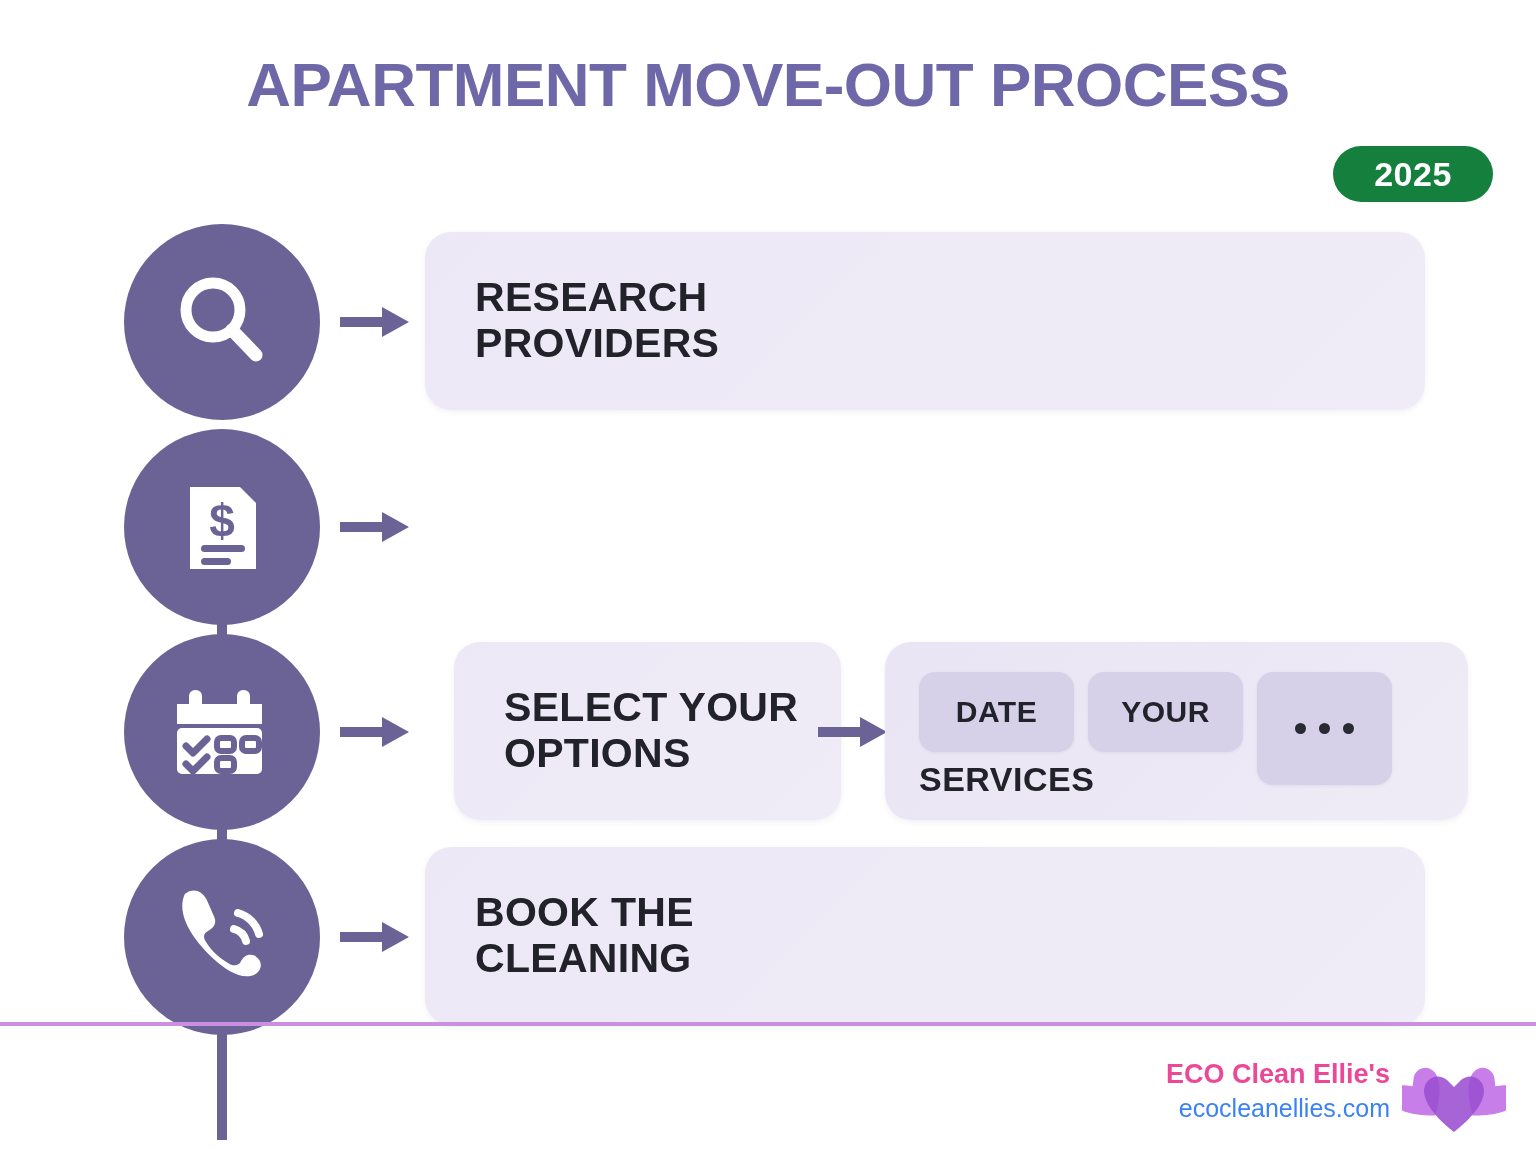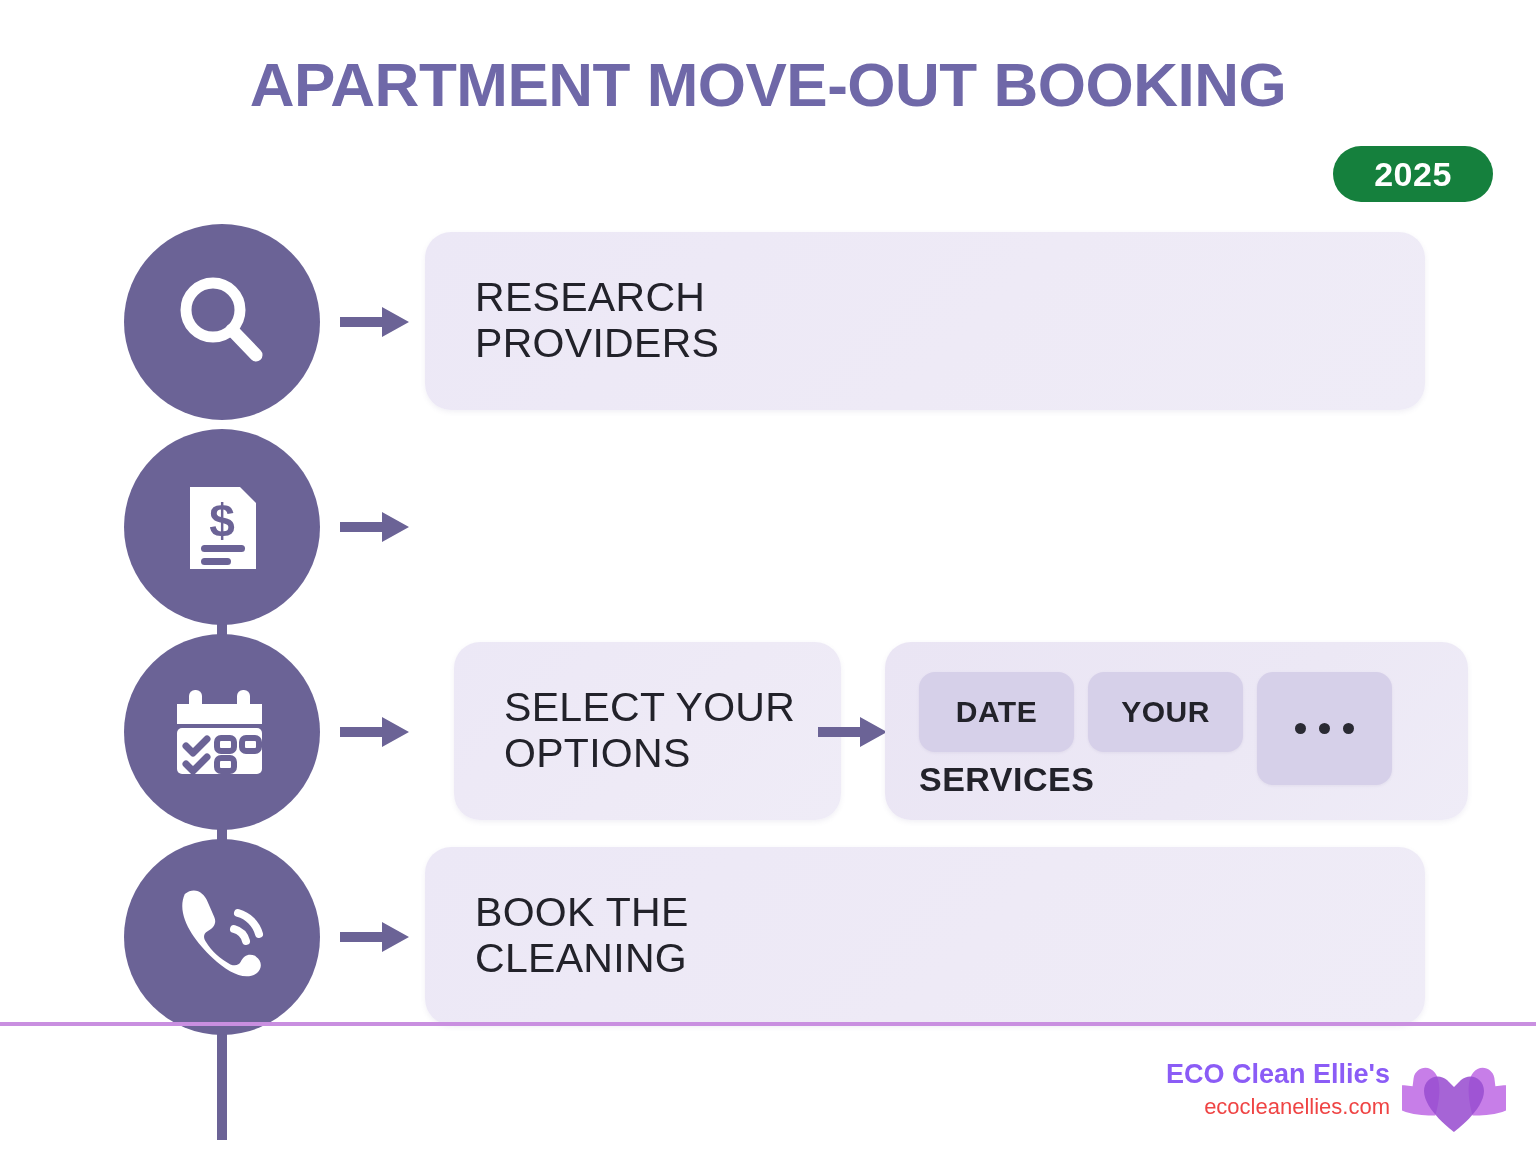--- a/index.html
+++ b/index.html
@@ -125,21 +125,21 @@
   }
   .panel-wide { left: 425px; width: 1000px; }
   .panel-narrow { left: 425px; width: 387px; margin-left: 29px; }
 
   .panel-label {
     position: absolute;
     left: 50px;
     top: 50%;
     transform: translateY(-50%);
     font-size: 41px;
-    font-weight: 400;
+    font-weight: 700;
     letter-spacing: 0.3px;
     line-height: 1.12;
     color: #22222a;
     white-space: pre-line;
   }
 
   
   .options-panel {
     position: absolute;
     left: 885px;
@@ -208,45 +208,45 @@
   }
   .footer-text {
     position: absolute;
     right: 126px;
     top: 0;
     text-align: right;
   }
   .brand {
     font-size: 27px;
     font-weight: 700;
-    color: #8b5cf6;
+    color: #ec4899;
     line-height: 1.25;
     white-space: nowrap;
   }
   .site {
-    font-size: 22px;
+    font-size: 25px;
     font-weight: 400;
-    color: #ef4444;
+    color: #3b82f6;
     line-height: 1.35;
     white-space: nowrap;
   }
   .logo {
     position: absolute;
     right: 10px;
     top: 2px;
     width: 104px;
     height: 84px;
   }
   .logo svg { display: block; }
 </style>
 </head>
 <body>
 
 <div class="header">
-  <div class="title">APARTMENT MOVE-OUT BOOKING</div>
+  <div class="title">APARTMENT MOVE-OUT PROCESS</div>
   <div class="year-badge">2025</div>
 </div>
 
 <div class="flow">
 
   <div class="spine"></div>
 
   <div class="row row-1">
     <div class="circle">
       <span>

